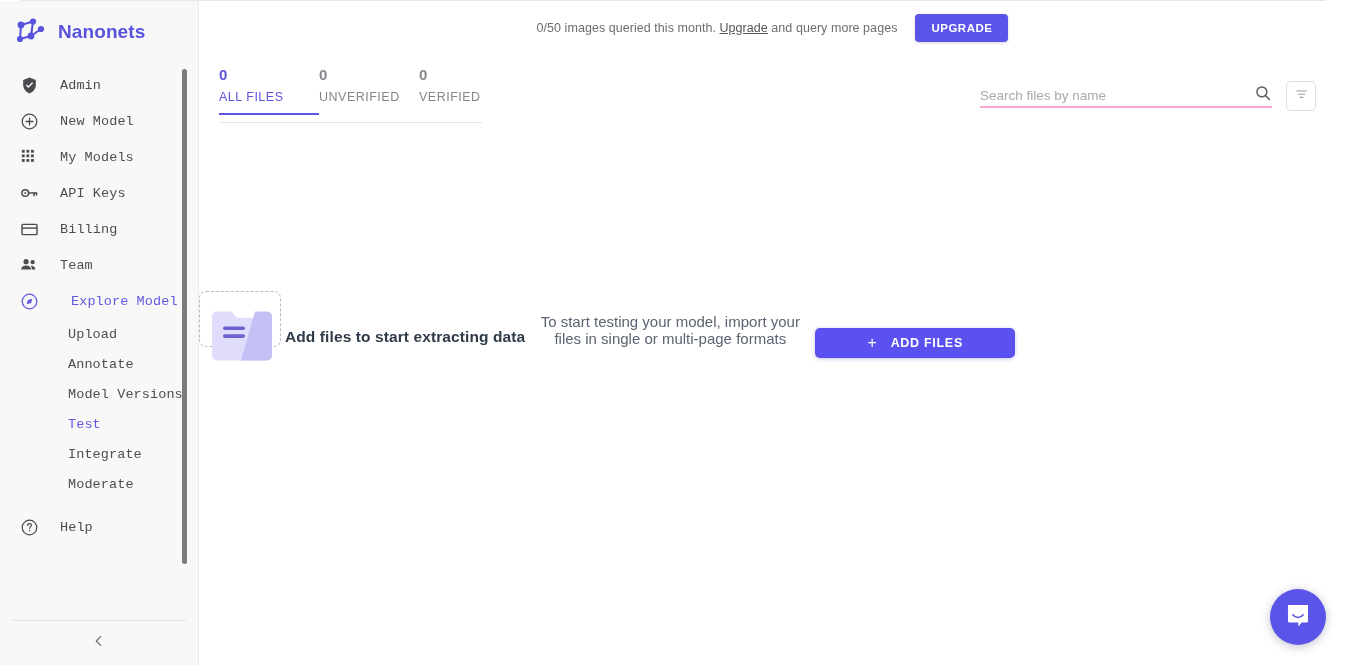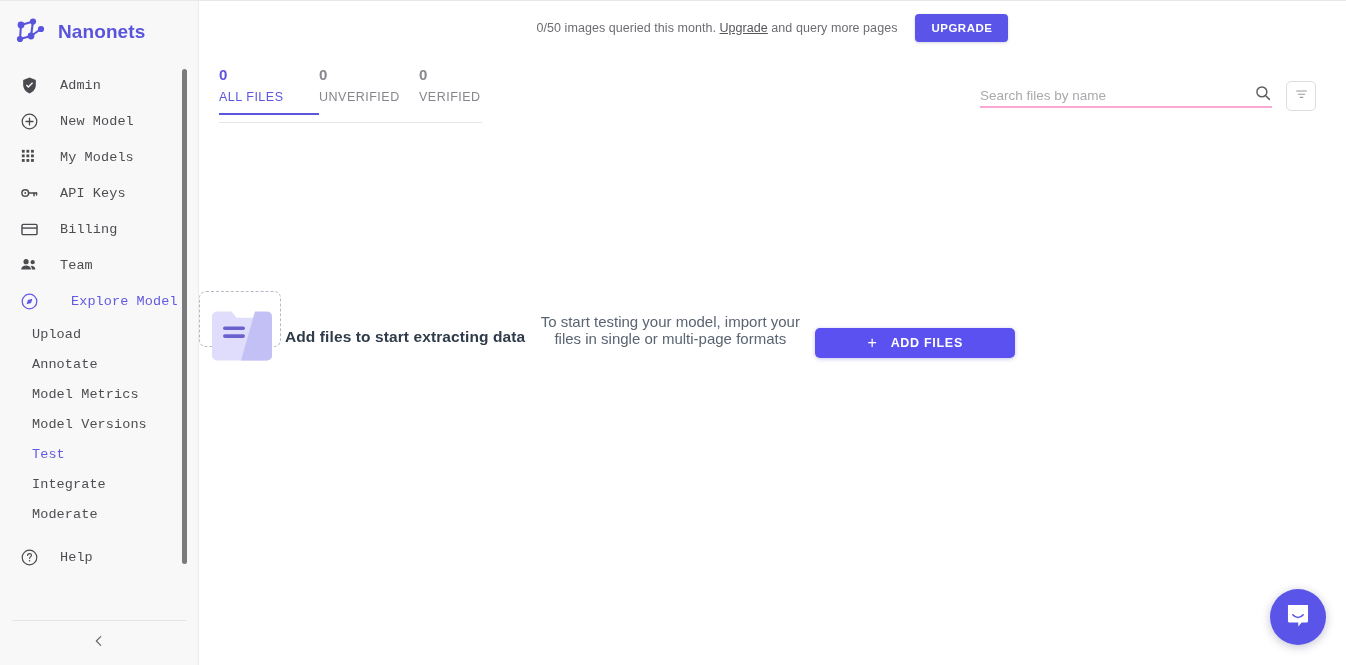--- a/index.html
+++ b/index.html
@@ -11,20 +11,21 @@
     font-family: "Liberation Sans", sans-serif;
     background: #ffffff;
   }
   .app {
     position: relative;
     width: 1346px;
     height: 665px;
     display: flex;
     background: #15803d;
     border-top: 1px solid #e8e8ea;
+    border-radius: 25px;
   }
 
   
   .sidebar {
     position: relative;
     width: 199px;
     height: 100%;
     background: #f8f8f9;
     border-right: 1px solid #ececed;
     display: flex;
@@ -84,20 +85,21 @@
   .nav-item.active .nav-label { color: #6159e0; margin-left: 11px; }
   .nav-item.active .nav-icon { color: #6159e0; }
 
   .nav-sub {
     display: flex;
     align-items: center;
     height: 30px;
     padding-left: 32px;
     cursor: pointer;
     user-select: none;
+    margin-left: 36px;
   }
   .nav-sub .nav-label { font-size: 13.5px; color: #4e4e52; }
   .nav-sub.active .nav-label { color: #6159e0; }
 
   .nav-gap { height: 10px; }
 
   .sidebar-footer {
     flex: 0 0 auto;
     padding-bottom: 0;
   }
@@ -428,23 +430,20 @@
           <span class="nav-label">Explore Model</span>
         </div>
 
         <div class="nav-sub">
           <span class="nav-label">Upload</span>
         </div>
         <div class="nav-sub">
           <span class="nav-label">Annotate</span>
         </div>
         <div class="nav-sub">
-          <span class="nav-label">Model Metrics</span>
-        </div>
-        <div class="nav-sub">
           <span class="nav-label">Model Versions</span>
         </div>
         <div class="nav-sub active">
           <span class="nav-label">Test</span>
         </div>
         <div class="nav-sub">
           <span class="nav-label">Integrate</span>
         </div>
         <div class="nav-sub">
           <span class="nav-label">Moderate</span>

